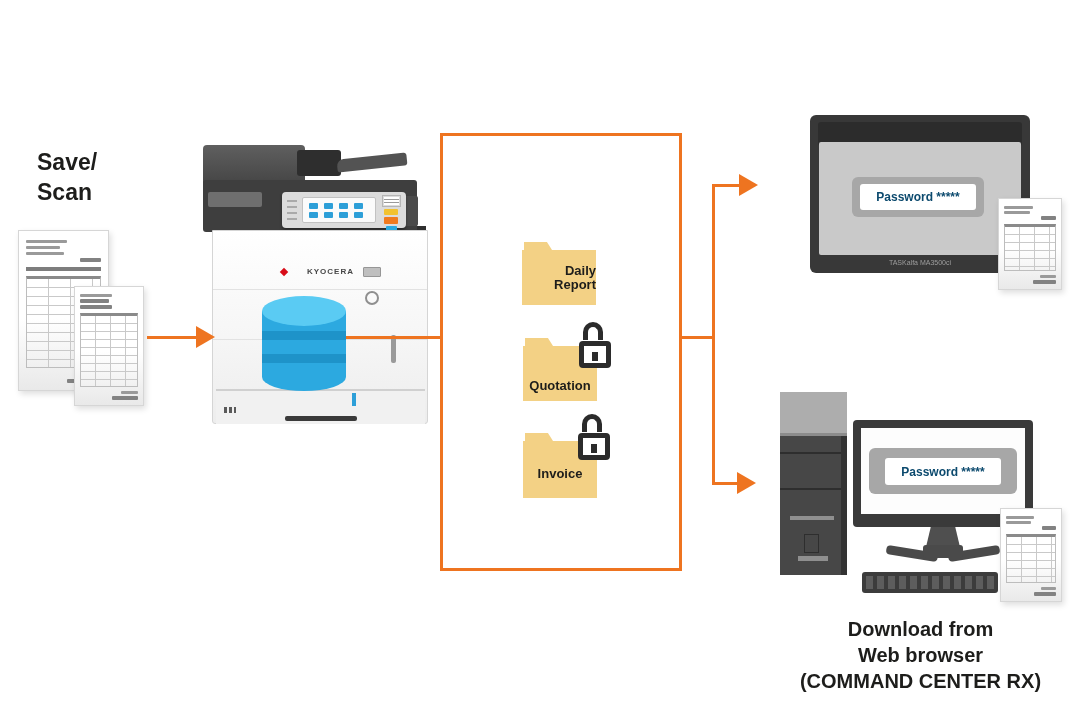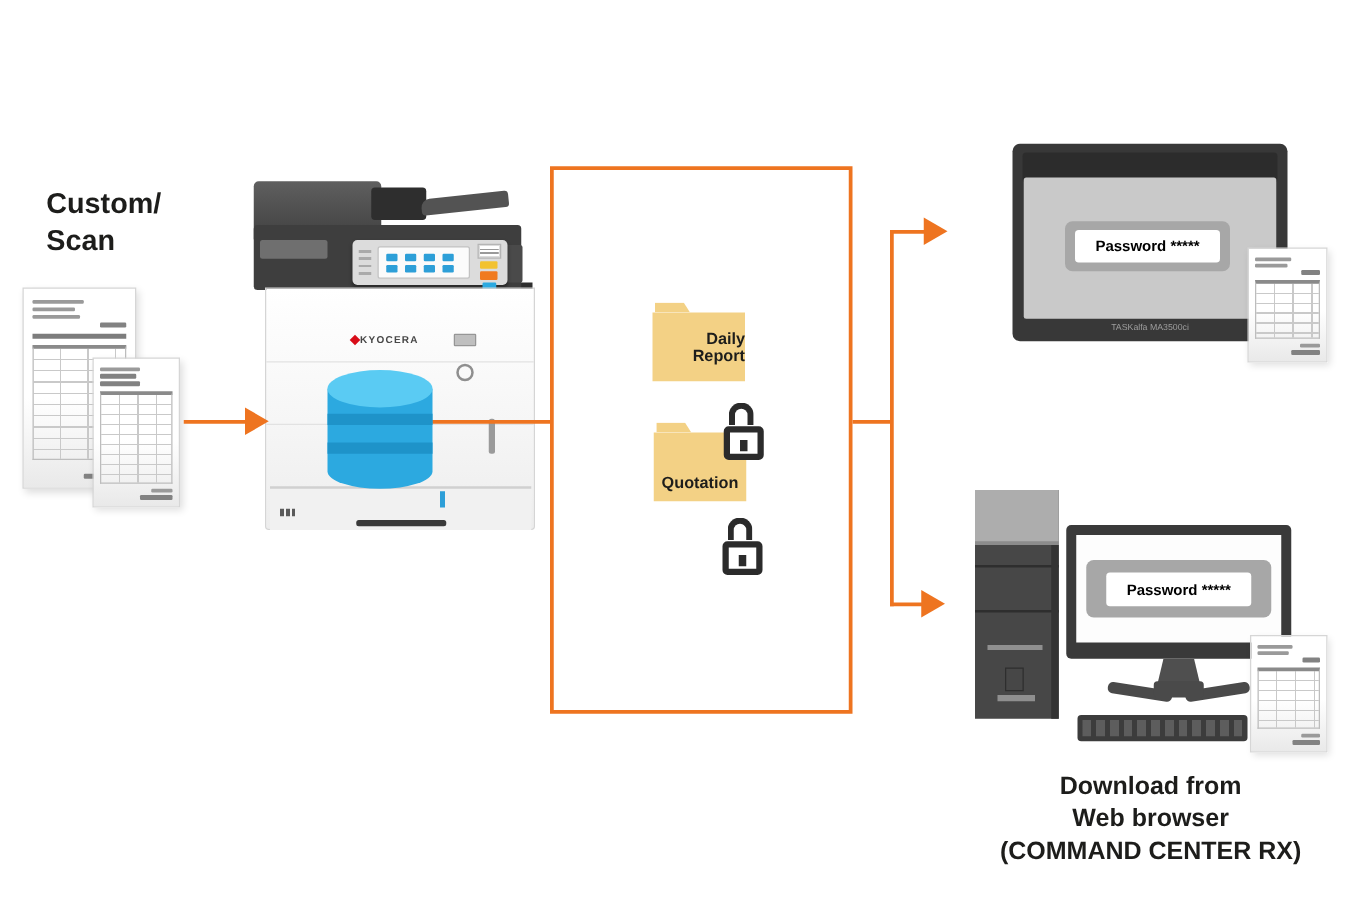--- a/index.html
+++ b/index.html
@@ -56,21 +56,21 @@
   .cpanel .chip{width:15px;height:8px;background:#fff;border:1px solid #b5b5b5;
           background-image:repeating-linear-gradient(180deg,#9a9a9a 0 1px,transparent 1px 3px);background-clip:content-box;padding:1px;}
   .cpanel .by{width:14px;height:6px;background:#f2c230;border-radius:1px;}
   .cpanel .bo{width:14px;height:7px;background:#f07a1f;border-radius:1px;}
   .cpanel .bb{width:11px;height:6px;background:#2ba9e0;border-radius:1px;}
   .hinge{position:absolute;left:204px;top:56px;width:14px;height:30px;background:#4a4a4a;border-radius:2px;}
   .pbody{position:absolute;left:12px;top:90px;width:216px;height:194px;box-sizing:border-box;
          background:linear-gradient(180deg,#ffffff 0%,#f6f6f6 55%,#ededed 100%);
          border:1px solid #d5d5d5;border-radius:0 0 3px 3px;}
   .pbody .seam{position:absolute;left:0;width:100%;height:1px;background:#e2e2e2;}
-  .logo{position:absolute;left:68px;top:36px;display:flex;align-items:center;gap:1px;}
+  .logo{position:absolute;left:68px;top:36px;display:flex;align-items:center;gap:20px;}
   .logo .dia{width:6px;height:6px;background:#d80c18;transform:rotate(45deg);}
   .logo .btxt{font-size:8px;font-weight:bold;letter-spacing:1px;color:#474747;}
   .slot{position:absolute;left:150px;top:36px;width:16px;height:8px;background:#bfbfbf;border:1px solid #969696;border-radius:1px;}
   .pwr{position:absolute;left:152px;top:60px;width:10px;height:10px;border:2px solid #8f8f8f;border-radius:50%;}
   .handle-r{position:absolute;left:178px;top:104px;width:5px;height:28px;background:#9a9a9a;border-radius:2px;}
   .ptray{position:absolute;left:3px;top:158px;width:209px;height:33px;background:#f1f1f1;border-top:2px solid #d0d0d0;}
   .ptray .handle{position:absolute;left:50%;bottom:3px;transform:translateX(-50%);width:72px;height:5px;background:#3a3a3a;border-radius:2px;}
   .ptray .led{position:absolute;left:136px;top:2px;width:4px;height:13px;background:#2d9fd8;}
   .ptray .io{position:absolute;left:8px;top:16px;width:12px;height:6px;
           background:repeating-linear-gradient(90deg,#5a5a5a 0 3px,transparent 3px 5px);}
@@ -91,21 +91,21 @@
   .lock .lbody{position:absolute;left:0;bottom:0;width:32px;height:27px;border:5px solid #2b2b2b;border-radius:4px;
         background:#fff;box-sizing:border-box;}
   .lock .keyhole{position:absolute;left:13px;bottom:7px;width:6px;height:9px;background:#2b2b2b;}
 
   
   .tpanel{position:absolute;left:810px;top:115px;width:220px;height:158px;background:#383838;border-radius:6px;z-index:1;}
   .tpanel .tband{position:absolute;left:8px;top:7px;width:204px;height:24px;background:#2c2c2c;border-radius:3px;}
   .tpanel .tscreen{position:absolute;left:9px;top:27px;width:202px;height:113px;background:#c9c9c9;border-radius:2px;}
   .graybox{position:absolute;background:#a7a7a7;border-radius:6px;}
   .pwbox{position:absolute;background:#ffffff;border-radius:3px;display:flex;align-items:center;justify-content:center;
-         font-size:12px;font-weight:bold;color:#000000;}
+         font-size:12px;font-weight:bold;color:#0c4a6e;}
   .tpanel .model{position:absolute;left:0;top:144px;width:100%;text-align:center;font-size:7px;color:#9e9e9e;}
 
   
   .tower{position:absolute;left:780px;top:392px;width:67px;height:183px;background:#474747;}
   .tower .cap{position:absolute;left:0;top:0;width:100%;height:44px;background:#adadad;border-bottom:3px solid #8c8c8c;box-sizing:border-box;}
   .tower .seam{position:absolute;left:0;width:100%;height:2px;background:#2e2e2e;}
   .tower .tslot{position:absolute;left:10px;top:124px;width:44px;height:4px;background:#8f8f8f;}
   .tower .tbox{position:absolute;left:24px;top:142px;width:13px;height:17px;border:1px solid #2e2e2e;}
   .tower .tbar{position:absolute;left:18px;top:164px;width:30px;height:5px;background:#8f8f8f;}
   .tower .edge{position:absolute;right:0;top:44px;width:6px;height:139px;background:#333;}
@@ -120,21 +120,21 @@
   .kbd{position:absolute;left:862px;top:572px;width:136px;height:21px;background:#3c3c3c;border-radius:3px;}
   .kbd::before{content:"";position:absolute;left:4px;top:4px;right:4px;bottom:4px;
        background:repeating-linear-gradient(90deg,#5d5d5d 0 7px,#3c3c3c 7px 11px),
                   repeating-linear-gradient(180deg,transparent 0 5px,#3c3c3c 5px 7px);}
 </style>
 </head>
 <body>
 
 <div id="canvas">
 
-  <div class="abs h-left pre" style="left:37px;top:148px;">Custom/
+  <div class="abs h-left pre" style="left:37px;top:148px;">Save/
 Scan</div>
 
   <div class="doc" style="left:18px;top:230px;width:91px;height:161px;">
     <i class="bar w55"></i>
       <i class="bar w45"></i>
       <i class="bar w50"></i>
     <i class="bar w28 right dark"></i>
     <i class="rule"></i>
     <div class="tbl"></div>
     <i class="bar w30 right"></i>
@@ -214,20 +214,23 @@
 
     <div class="folder" style="left:80px;top:210px;height:55px;">
       <div class="flabel" style="bottom:8px;margin-top:16px;">Quotation</div>
     </div>
     <div class="lock" style="left:136px;top:186px;">
       <span class="shackle"></span>
       <span class="lbody"></span>
       <span class="keyhole"></span>
     </div>
 
+    <div class="folder" style="left:80px;top:305px;height:57px;">
+      <div class="flabel" style="top:26px;">Invoice</div>
+    </div>
     <div class="lock" style="left:135px;top:278px;">
       <span class="shackle"></span>
       <span class="lbody"></span>
       <span class="keyhole"></span>
     </div>
   </div>
 
   <div class="oline" style="left:682px;top:336px;width:32px;height:3px;"></div>
   <div class="oline" style="left:712px;top:184px;width:3px;height:301px;"></div>
   <div class="oline" style="left:712px;top:184px;width:28px;height:3px;"></div>

